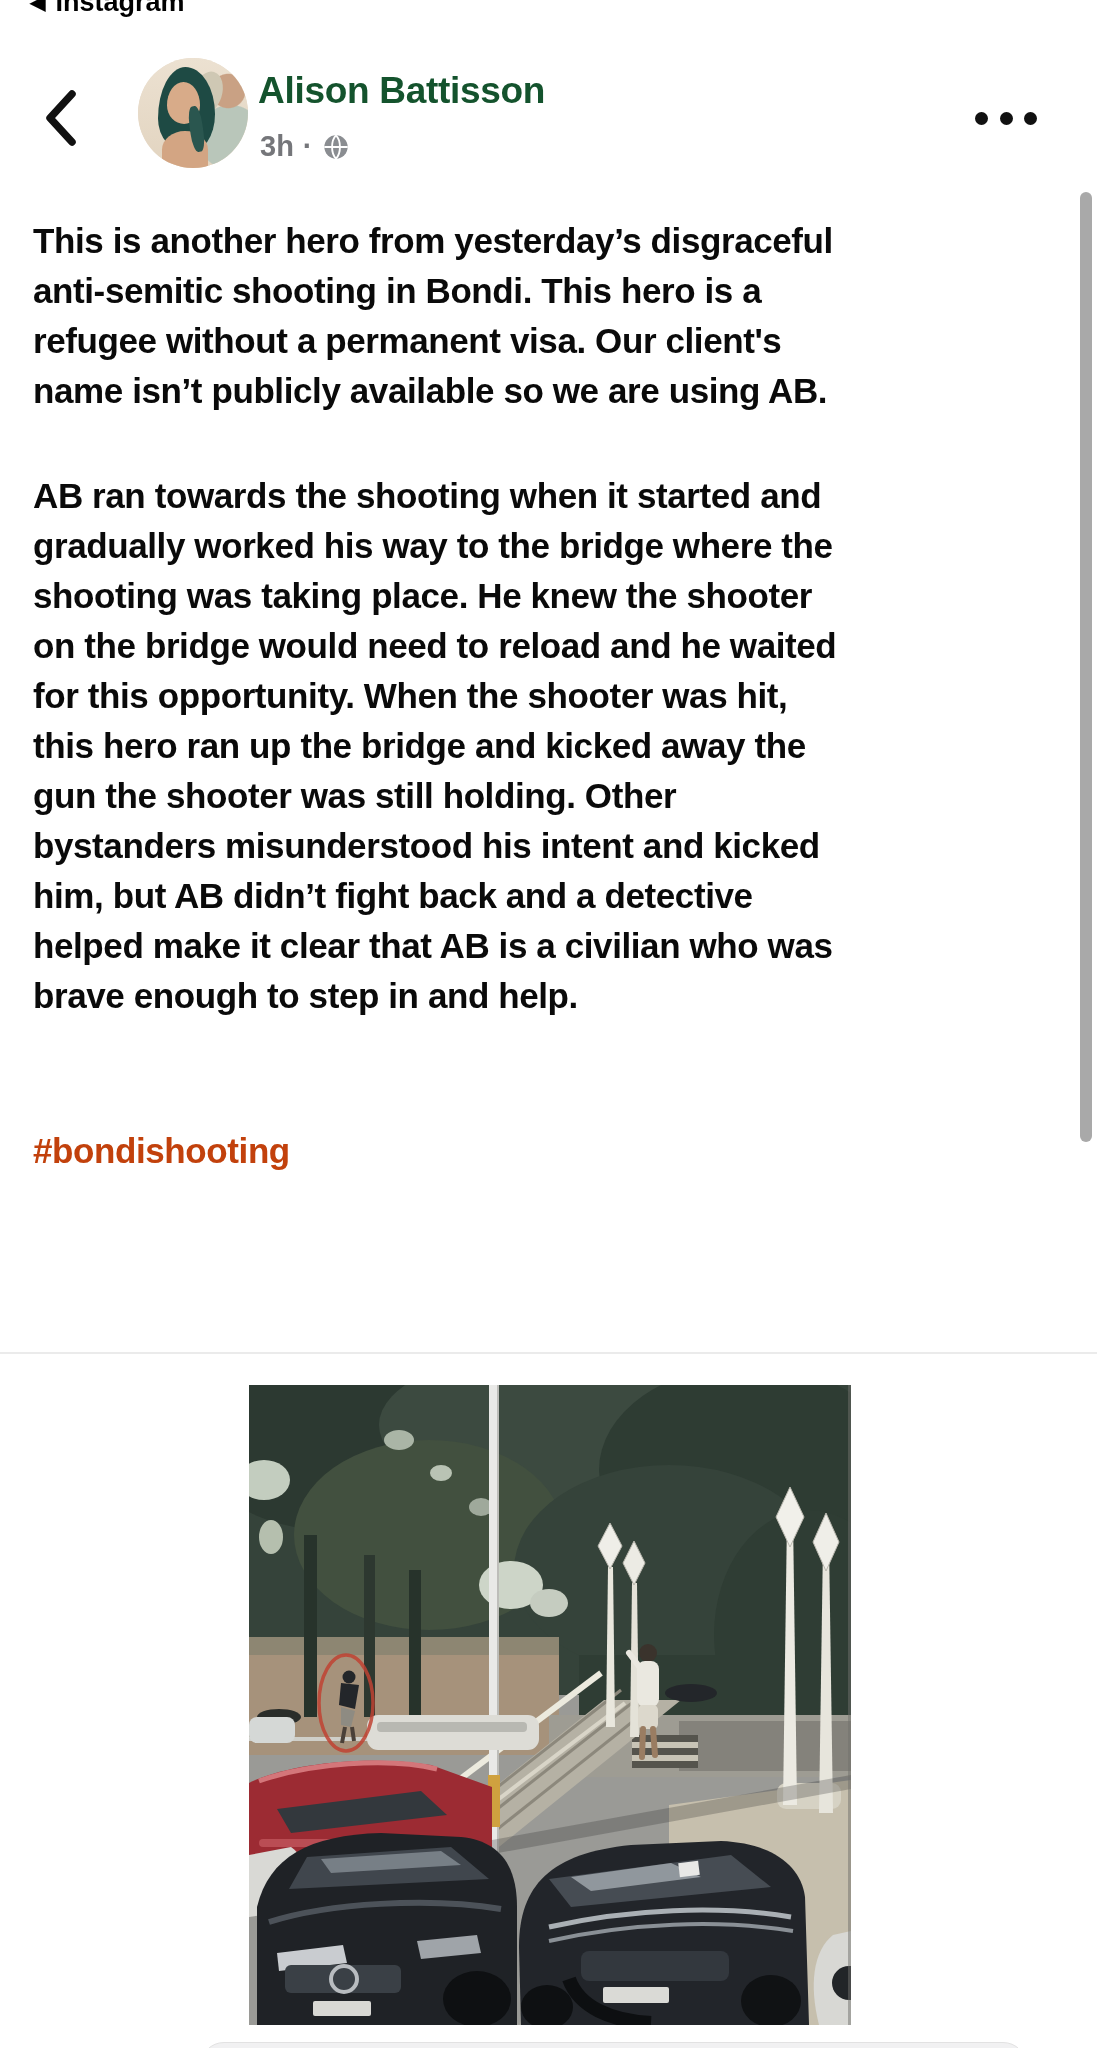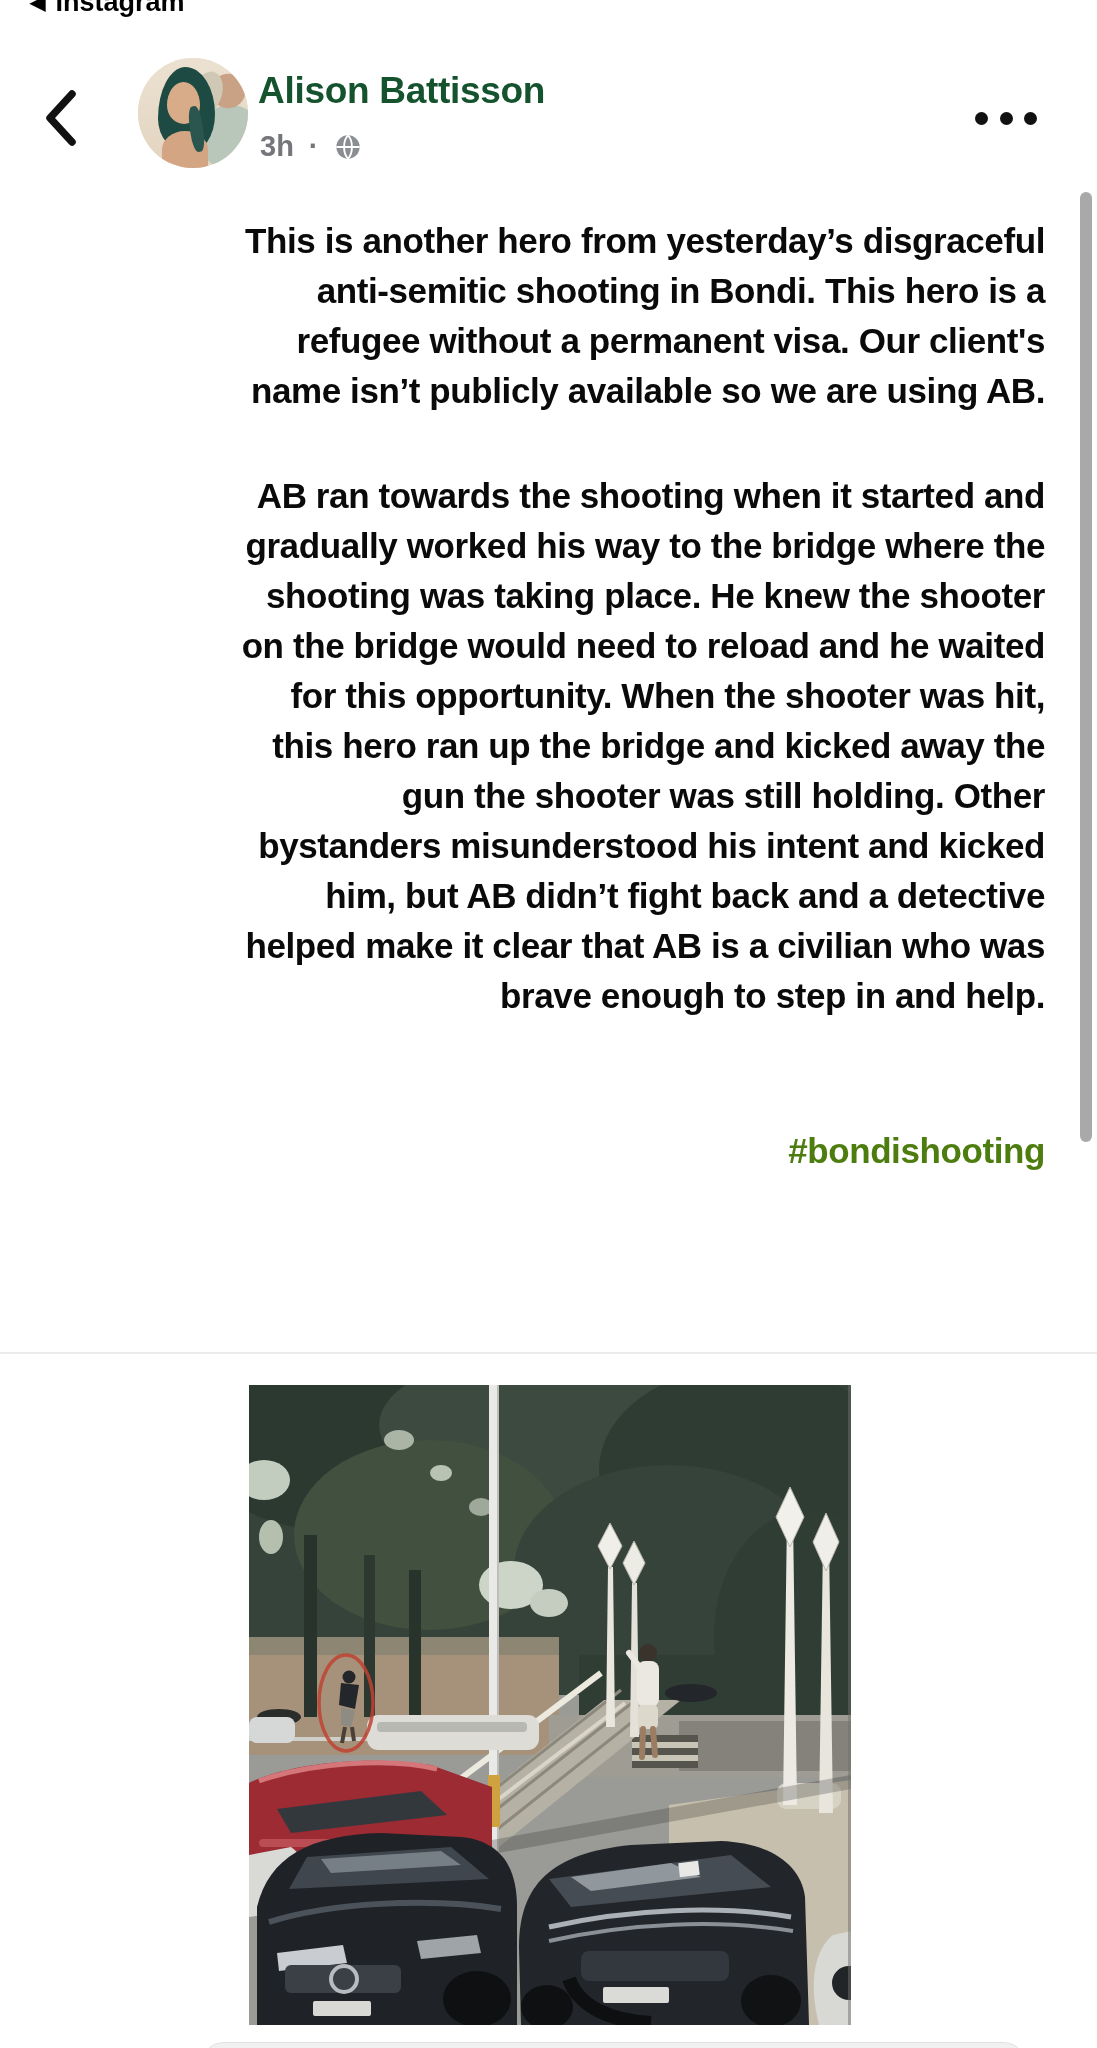--- a/index.html
+++ b/index.html
@@ -23,32 +23,32 @@
     background:#1e4a44;border-radius:48% 52% 46% 54%/60% 55% 45% 40%;}
   .avatar .scarf{position:absolute;left:50%;top:12%;width:26%;height:40%;
     background:#cfc8b4;border-radius:50%;transform:rotate(18deg);}
   .avatar .face{position:absolute;left:26%;top:22%;width:30%;height:38%;
     background:#d8ab89;border-radius:50% 50% 48% 52%/55% 55% 45% 45%;}
   .avatar .chest{position:absolute;left:22%;top:66%;width:42%;height:34%;
     background:#d3a583;border-radius:50% 50% 0 0;}
   .avatar .strand{position:absolute;left:47%;top:44%;width:12%;height:42%;
     background:#2a564f;border-radius:40%;transform:rotate(-8deg);}
   .name{position:absolute;left:258px;top:70px;font-size:37px;font-weight:700;color:#14532d;letter-spacing:-.3px;}
-  .meta{position:absolute;left:260px;top:130px;display:flex;align-items:center;gap:15px;
+  .meta{position:absolute;left:260px;top:130px;display:flex;align-items:center;gap:9px;
     font-size:29px;font-weight:600;color:#75767a;}
   .meta .globe{width:28px;height:28px;display:block;}
   .more-btn{position:absolute;left:975px;top:98px;width:62px;height:40px;background:none;border:none;
     display:flex;align-items:center;justify-content:space-between;padding:0;cursor:pointer;}
   .more-btn i{width:13px;height:13px;border-radius:50%;background:#111;display:block;}
   
   .post-text{position:absolute;left:33px;top:216px;width:1012px;}
   .post-text p{margin:0 0 55px 0;font-size:35px;line-height:50px;font-weight:700;
-    color:#0a0a0a;white-space:pre-line;letter-spacing:-.4px;text-align:right;}
+    color:#0a0a0a;white-space:pre-line;letter-spacing:-.4px;}
   .hashtag-row{margin:0;font-size:35px;line-height:50px;font-weight:700;letter-spacing:-.4px;}
-  .hashtag-row a{color:#4d7c0f;text-decoration:none;cursor:pointer;}
+  .hashtag-row a{color:#c2410c;text-decoration:none;cursor:pointer;}
   
   .divider{position:absolute;left:0;top:1352px;width:1097px;height:2px;background:#ebebeb;}
   .photo{position:absolute;left:249px;top:1385px;width:602px;height:640px;margin:0;cursor:pointer;}
   .photo svg{display:block;width:602px;height:640px;}
   .bottom-sheet{position:absolute;left:200px;top:2042px;width:825px;height:40px;
     background:#f1f1f2;border:1px solid #e2e2e2;border-radius:24px 24px 0 0;}
   .scrollbar{position:absolute;left:1080px;top:192px;width:12px;height:950px;
     background:#a9a9a9;border-radius:7px;}
 </style>
 </head>

